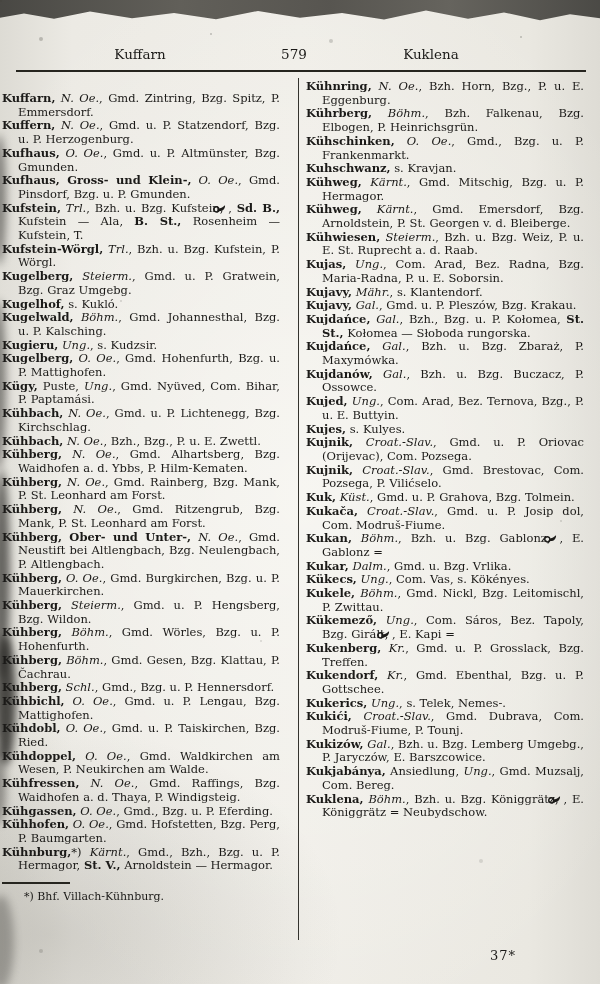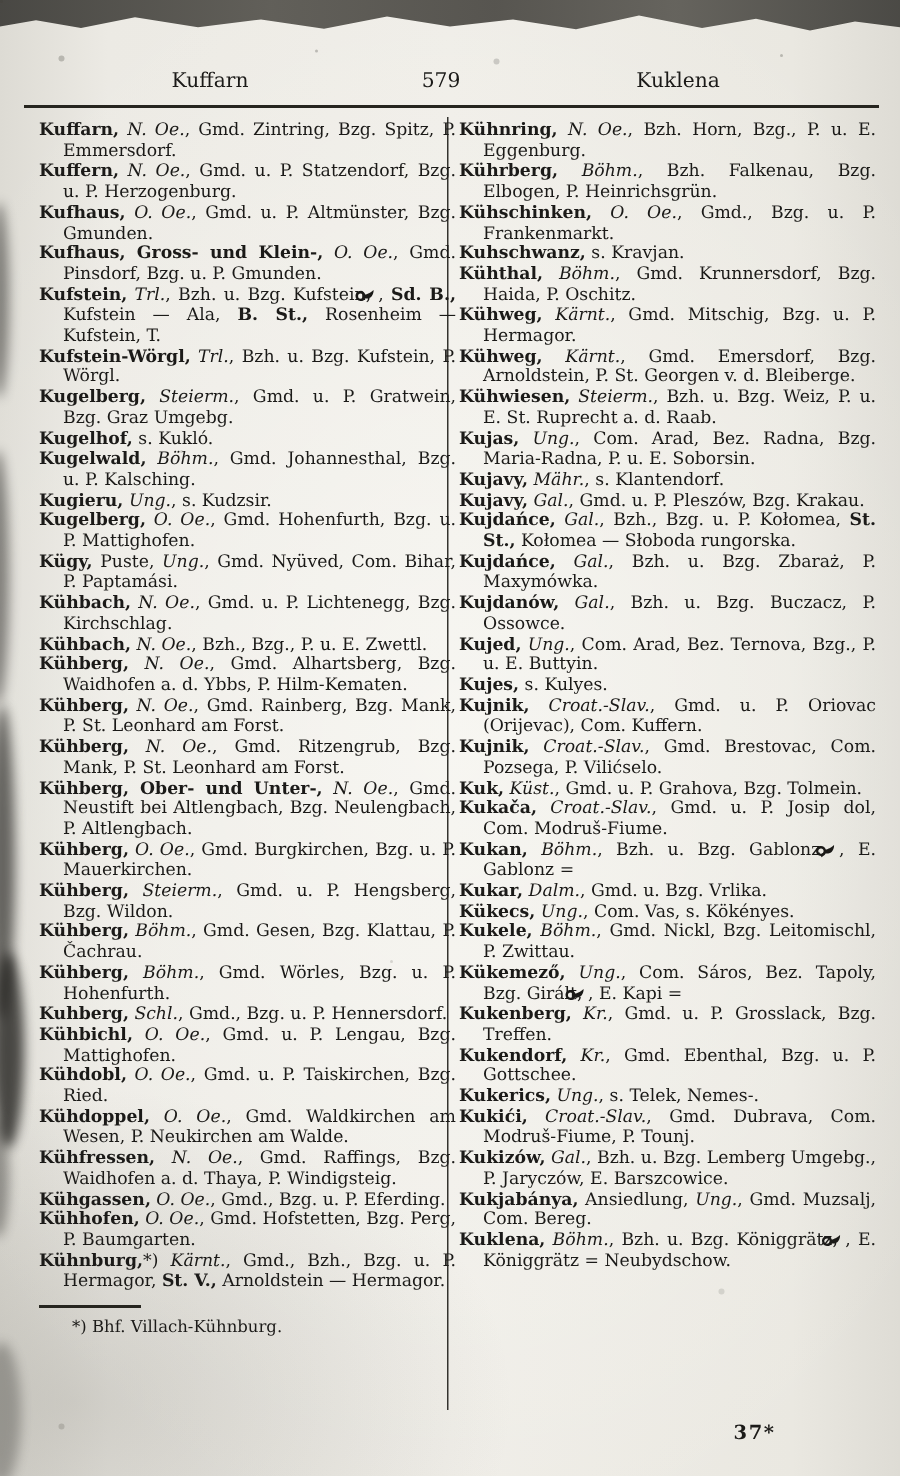--- a/index.html
+++ b/index.html
@@ -26,46 +26,46 @@
     120px 300px 0 0 rgba(70,68,62,.2), 260px 640px 0 0 rgba(70,68,62,.18),
     560px 520px 0 0 rgba(70,68,62,.2), 90px 760px 0 0 rgba(70,68,62,.18),
     480px 860px 0 1px rgba(70,68,62,.15), 40px 950px 0 1px rgba(70,68,62,.2);}
   
   .running-head{position:absolute;top:46px;left:0;width:600px;height:18px;font-size:13.5px;}
   .running-head span{position:absolute;transform:translateX(-50%);white-space:nowrap;text-align:right;}
   .head-rule{position:absolute;top:70px;left:16px;width:570px;height:2px;background:#26251f;}
   .col-divider{position:absolute;top:78px;left:298px;width:1.4px;height:862px;background:#34332e;}
   
   .col{position:absolute;top:80px;width:278px;font-size:11.5px;line-height:13.7px;}
-  .col-left{left:26px;}
+  .col-left{left:2px;margin-top:12px;}
   .col-right{left:306px;}
   p.entry{margin:0;padding-left:16px;text-indent:-16px;text-align:justify;}
   .b{font-weight:bold;}
   .i{font-style:italic;}
   .ph{display:inline-block;vertical-align:-1px;line-height:0;color:#1b1a18;}
   .footnote-rule{width:68px;height:1.6px;background:#26251f;margin:9px 0 6px 0;}
   p.footnote{margin:0;padding-left:22px;font-weight:normal;font-size:11px;text-indent:0;}
-  .page-number{position:absolute;top:948px;left:503px;transform:translateX(-50%);font-weight:bold;font-size:13px;letter-spacing:1px;}
+  .page-number{position:absolute;top:948px;left:503px;transform:translateX(-50%);font-weight:normal;font-size:13px;letter-spacing:1px;}
 </style>
 </head>
 <body>
 
 <div class="top-band"></div>
 <div class="blotch" style="left:-7px;top:135px;width:13px;height:130px;opacity:.5"></div>
 <div class="blotch" style="left:-9px;top:300px;width:15px;height:170px;opacity:.5"></div>
 <div class="blotch" style="left:-7px;top:470px;width:17px;height:210px;opacity:.65"></div>
 <div class="blotch" style="left:-5px;top:635px;width:21px;height:130px;opacity:.8"></div>
 <div class="blotch" style="left:-9px;top:745px;width:15px;height:80px;opacity:.4"></div>
 <div class="blotch" style="left:-12px;top:895px;width:26px;height:95px;opacity:.3"></div>
 <div class="speckles"></div>
 
 <div class="running-head">
   <span style="left:140px">Kuffarn</span>
   <span style="left:294px">579</span>
-  <span style="left:452px">Kuklena</span>
+  <span style="left:431px">Kuklena</span>
 </div>
 <div class="head-rule"></div>
 <div class="col-divider"></div>
 
 <div class="col col-left" id="col-left">
     <p class="entry"><span class="b">Kuffarn,</span><span class="i"> N. Oe.</span><span class="n">, Gmd. Zintring, Bzg. Spitz, P. Emmersdorf.</span></p>
     <p class="entry"><span class="b">Kuffern,</span><span class="i"> N. Oe.</span><span class="n">, Gmd. u. P. Statzendorf, Bzg. u. P. Herzogenburg.</span></p>
     <p class="entry"><span class="b">Kufhaus,</span><span class="i"> O. Oe.</span><span class="n">, Gmd. u. P. Altmünster, Bzg. Gmunden.</span></p>
     <p class="entry"><span class="b">Kufhaus, Gross- und Klein-,</span><span class="i"> O. Oe.</span><span class="n">, Gmd. Pinsdorf, Bzg. u. P. Gmunden.</span></p>
     <p class="entry"><span class="b">Kufstein,</span><span class="i"> Trl.</span><span class="n">, Bzh. u. Bzg. Kufstein, </span><span class="ph"><svg width="14" height="8" viewBox="0 0 21 12">
@@ -79,51 +79,50 @@
     <p class="entry"><span class="b">Kugelberg,</span><span class="i"> O. Oe.</span><span class="n">, Gmd. Hohenfurth, Bzg. u. P. Mattighofen.</span></p>
     <p class="entry"><span class="b">Kügy,</span><span class="n"> Puste, </span><span class="i">Ung.</span><span class="n">, Gmd. Nyüved, Com. Bihar, P. Paptamási.</span></p>
     <p class="entry"><span class="b">Kühbach,</span><span class="i"> N. Oe.</span><span class="n">, Gmd. u. P. Lichtenegg, Bzg. Kirchschlag.</span></p>
     <p class="entry"><span class="b">Kühbach,</span><span class="i"> N. Oe.</span><span class="n">, Bzh., Bzg., P. u. E. Zwettl.</span></p>
     <p class="entry"><span class="b">Kühberg,</span><span class="i"> N. Oe.</span><span class="n">, Gmd. Alhartsberg, Bzg. Waidhofen a. d. Ybbs, P. Hilm-Kematen.</span></p>
     <p class="entry"><span class="b">Kühberg,</span><span class="i"> N. Oe.</span><span class="n">, Gmd. Rainberg, Bzg. Mank, P. St. Leonhard am Forst.</span></p>
     <p class="entry"><span class="b">Kühberg,</span><span class="i"> N. Oe.</span><span class="n">, Gmd. Ritzengrub, Bzg. Mank, P. St. Leonhard am Forst.</span></p>
     <p class="entry"><span class="b">Kühberg, Ober- und Unter-,</span><span class="i"> N. Oe.</span><span class="n">, Gmd. Neustift bei Altlengbach, Bzg. Neulengbach, P. Altlengbach.</span></p>
     <p class="entry"><span class="b">Kühberg,</span><span class="i"> O. Oe.</span><span class="n">, Gmd. Burgkirchen, Bzg. u. P. Mauerkirchen.</span></p>
     <p class="entry"><span class="b">Kühberg,</span><span class="i"> Steierm.</span><span class="n">, Gmd. u. P. Hengsberg, Bzg. Wildon.</span></p>
+    <p class="entry"><span class="b">Kühberg,</span><span class="i"> Böhm.</span><span class="n">, Gmd. Wörles, Bzg. u. P. Hohenfurth.</span></p>
     <p class="entry"><span class="b">Kühberg,</span><span class="i"> Böhm.</span><span class="n">, Gmd. Gesen, Bzg. Klattau, P. Čachrau.</span></p>
-    <p class="entry"><span class="b">Kühberg,</span><span class="i"> Böhm.</span><span class="n">, Gmd. Wörles, Bzg. u. P. Hohenfurth.</span></p>
     <p class="entry"><span class="b">Kuhberg,</span><span class="i"> Schl.</span><span class="n">, Gmd., Bzg. u. P. Hennersdorf.</span></p>
     <p class="entry"><span class="b">Kühbichl,</span><span class="i"> O. Oe.</span><span class="n">, Gmd. u. P. Lengau, Bzg. Mattighofen.</span></p>
     <p class="entry"><span class="b">Kühdobl,</span><span class="i"> O. Oe.</span><span class="n">, Gmd. u. P. Taiskirchen, Bzg. Ried.</span></p>
     <p class="entry"><span class="b">Kühdoppel,</span><span class="i"> O. Oe.</span><span class="n">, Gmd. Waldkirchen am Wesen, P. Neukirchen am Walde.</span></p>
     <p class="entry"><span class="b">Kühfressen,</span><span class="i"> N. Oe.</span><span class="n">, Gmd. Raffings, Bzg. Waidhofen a. d. Thaya, P. Windigsteig.</span></p>
     <p class="entry"><span class="b">Kühgassen,</span><span class="i"> O. Oe.</span><span class="n">, Gmd., Bzg. u. P. Eferding.</span></p>
     <p class="entry"><span class="b">Kühhofen,</span><span class="i"> O. Oe.</span><span class="n">, Gmd. Hofstetten, Bzg. Perg, P. Baumgarten.</span></p>
     <p class="entry"><span class="b">Kühnburg,</span><span class="n">*) </span><span class="i">Kärnt.</span><span class="n">, Gmd., Bzh., Bzg. u. P. Hermagor, </span><span class="b">St. V.,</span><span class="n"> Arnoldstein — Hermagor.</span></p>
     <div class="footnote-rule"></div>
     <p class="footnote">*) Bhf. Villach-Kühnburg.</p>
   </div>
 <div class="col col-right" id="col-right">
     <p class="entry"><span class="b">Kühnring,</span><span class="i"> N. Oe.</span><span class="n">, Bzh. Horn, Bzg., P. u. E. Eggenburg.</span></p>
     <p class="entry"><span class="b">Kührberg,</span><span class="i"> Böhm.</span><span class="n">, Bzh. Falkenau, Bzg. Elbogen, P. Heinrichsgrün.</span></p>
     <p class="entry"><span class="b">Kühschinken,</span><span class="i"> O. Oe.</span><span class="n">, Gmd., Bzg. u. P. Frankenmarkt.</span></p>
     <p class="entry"><span class="b">Kuhschwanz,</span><span class="n"> s. Kravjan.</span></p>
-    <p class="entry"><span class="b">Kühthal,</span><span class="i"> Böhm.</span><span class="n">, Gmd. Krunnersdorf, Bzg. Haida, P. Oschitz.</span></p>
     <p class="entry"><span class="b">Kühweg,</span><span class="i"> Kärnt.</span><span class="n">, Gmd. Mitschig, Bzg. u. P. Hermagor.</span></p>
     <p class="entry"><span class="b">Kühweg,</span><span class="i"> Kärnt.</span><span class="n">, Gmd. Emersdorf, Bzg. Arnoldstein, P. St. Georgen v. d. Bleiberge.</span></p>
     <p class="entry"><span class="b">Kühwiesen,</span><span class="i"> Steierm.</span><span class="n">, Bzh. u. Bzg. Weiz, P. u. E. St. Ruprecht a. d. Raab.</span></p>
     <p class="entry"><span class="b">Kujas,</span><span class="i"> Ung.</span><span class="n">, Com. Arad, Bez. Radna, Bzg. Maria-Radna, P. u. E. Soborsin.</span></p>
     <p class="entry"><span class="b">Kujavy,</span><span class="i"> Mähr.</span><span class="n">, s. Klantendorf.</span></p>
     <p class="entry"><span class="b">Kujavy,</span><span class="i"> Gal.</span><span class="n">, Gmd. u. P. Pleszów, Bzg. Krakau.</span></p>
     <p class="entry"><span class="b">Kujdańce,</span><span class="i"> Gal.</span><span class="n">, Bzh., Bzg. u. P. Kołomea, </span><span class="b">St. St.,</span><span class="n"> Kołomea — Słoboda rungorska.</span></p>
     <p class="entry"><span class="b">Kujdańce,</span><span class="i"> Gal.</span><span class="n">, Bzh. u. Bzg. Zbaraż, P. Maxymówka.</span></p>
     <p class="entry"><span class="b">Kujdanów,</span><span class="i"> Gal.</span><span class="n">, Bzh. u. Bzg. Buczacz, P. Ossowce.</span></p>
     <p class="entry"><span class="b">Kujed,</span><span class="i"> Ung.</span><span class="n">, Com. Arad, Bez. Ternova, Bzg., P. u. E. Buttyin.</span></p>
     <p class="entry"><span class="b">Kujes,</span><span class="n"> s. Kulyes.</span></p>
-    <p class="entry"><span class="b">Kujnik,</span><span class="i"> Croat.-Slav.</span><span class="n">, Gmd. u. P. Oriovac (Orijevac), Com. Kuffern.</span></p>
+    <p class="entry"><span class="b">Kujnik,</span><span class="i"> Croat.-Slav.</span><span class="n">, Gmd. u. P. Oriovac (Orijevac), Com. Pozsega.</span></p>
     <p class="entry"><span class="b">Kujnik,</span><span class="i"> Croat.-Slav.</span><span class="n">, Gmd. Brestovac, Com. Pozsega, P. Vilićselo.</span></p>
     <p class="entry"><span class="b">Kuk,</span><span class="i"> Küst.</span><span class="n">, Gmd. u. P. Grahova, Bzg. Tolmein.</span></p>
     <p class="entry"><span class="b">Kukača,</span><span class="i"> Croat.-Slav.</span><span class="n">, Gmd. u. P. Josip dol, Com. Modruš-Fiume.</span></p>
     <p class="entry"><span class="b">Kukan,</span><span class="i"> Böhm.</span><span class="n">, Bzh. u. Bzg. Gablonz, </span><span class="ph"><svg width="14" height="8" viewBox="0 0 21 12">
           <path fill="currentColor" d="M1.5 6.5c0-3 2.3-5 5-5 2.4 0 4.3 1.6 4.8 3.6.2-.1 3.4-1 5.4-2.4.8-.6 2-1.5 2.8-2.3.3 1.1-.1 3-.8 4.5-.8 1.8-2.1 3.3-4.1 3.9-1.3.4-2.6.3-3.5.1-.9 2-2.8 2.8-4.6 2.6C3.6 11.2 1.5 9.3 1.5 6.5zm5-2.6c-1.5 0-2.7 1.1-2.7 2.6 0 1.5 1.2 2.7 2.7 2.7s2.6-1.2 2.6-2.7c0-1.5-1.1-2.6-2.6-2.6z"></path>
         </svg></span><span class="n">, E. Gablonz =</span></p>
     <p class="entry"><span class="b">Kukar,</span><span class="i"> Dalm.</span><span class="n">, Gmd. u. Bzg. Vrlika.</span></p>
     <p class="entry"><span class="b">Kükecs,</span><span class="i"> Ung.</span><span class="n">, Com. Vas, s. Kökényes.</span></p>
     <p class="entry"><span class="b">Kukele,</span><span class="i"> Böhm.</span><span class="n">, Gmd. Nickl, Bzg. Leitomischl, P. Zwittau.</span></p>
     <p class="entry"><span class="b">Kükemező,</span><span class="i"> Ung.</span><span class="n">, Com. Sáros, Bez. Tapoly, Bzg. Girált, </span><span class="ph"><svg width="14" height="8" viewBox="0 0 21 12">

